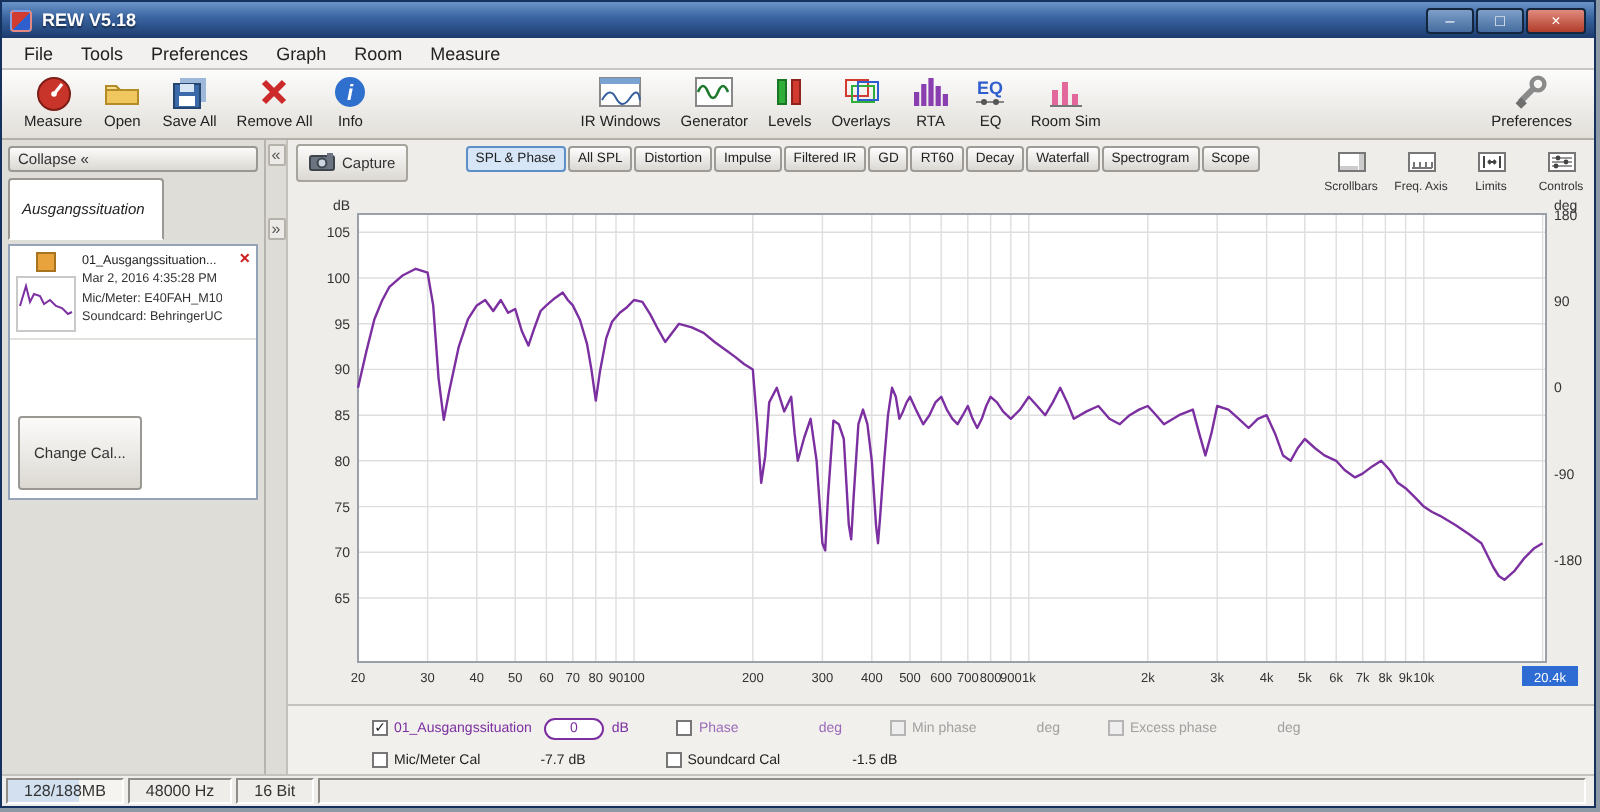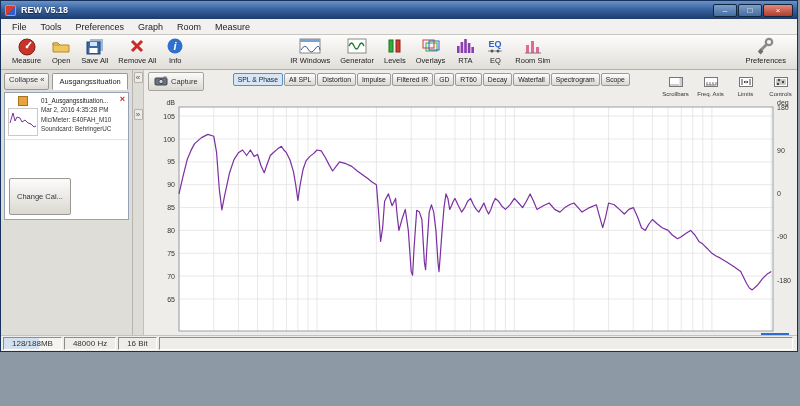--- a/index.html
+++ b/index.html
@@ -1,17 +1,17 @@
 <!DOCTYPE html>
 <html><head>
 <meta charset="utf-8">
 <style>
   html,body{margin:0;padding:0;background:#8e99a6;}
   *{box-sizing:border-box;}
-  .window{position:relative;width:798px;height:352px;border:1px solid #15325e;font-family:"Liberation Sans",sans-serif;background:#f97316;display:flex;flex-direction:column;overflow:hidden;}
+  .window{position:relative;width:798px;height:404px;border:1px solid #15325e;font-family:"Liberation Sans",sans-serif;background:#f97316;display:flex;flex-direction:column;overflow:hidden;}
   
   .titlebar{height:18px;display:flex;align-items:center;padding:0 4px;background:linear-gradient(180deg,#6a93c8 0%,#39639f 45%,#1c3b6e 100%);color:#fff;flex:0 0 auto;}
   .appicon{width:11px;height:11px;border-radius:2px;background:linear-gradient(135deg,#d23b2f 50%,#2f5fce 50%);margin-right:5px;border:1px solid rgba(255,255,255,0.4);}
   .title{font-size:9px;font-weight:bold;text-shadow:0 1px 1px rgba(0,0,0,0.5);flex:1;}
   .winbtns{display:flex;gap:1px;}
   .wbtn{width:24px;height:13px;font-size:8px;line-height:12px;text-align:center;color:#fff;border:1px solid #14263d;border-radius:2px;background:linear-gradient(#7d9fc9,#466d9f);}
   .wbtn.close{background:linear-gradient(#e08b7d,#b13c2a);width:30px;}
   
   .menubar{height:16px;background:#f2f1ef;border-bottom:1px solid #c9c7c3;display:flex;align-items:center;padding:0 4px;flex:0 0 auto;}
   .menu-item{font-size:9px;color:#222;padding:1px 7px;}
@@ -20,23 +20,23 @@
   .tgroup{display:flex;}
   .tbtn{display:flex;flex-direction:column;align-items:center;padding:0 5px;border-radius:3px;}
   .ticon{height:20px;display:flex;align-items:center;justify-content:center;}
   .tlabel{font-size:7.5px;color:#222;white-space:nowrap;}
   .center-group{margin-left:96px;}
   .right-group{margin-left:auto;}
   
   .content{flex:1;display:flex;min-height:0;}
   
   .sidebar{width:132px;flex:0 0 auto;background:#dfddd8;border-right:1px solid #b7b4ae;padding:3px 3px 0 3px;display:flex;flex-direction:column;}
-  .side-top{display:flex;gap:3px;margin-bottom:2px;}
+  .side-top{display:flex;gap:3px;margin-bottom:2px;flex-direction:column;}
   .collapse-btn{font-size:7.5px;padding:1px 4px;border:1px solid #9b9floatb;border:1px solid #9b9893;border-radius:2px;background:linear-gradient(#fbfbfa,#dcd9d3);color:#333;white-space:nowrap;}
-  .group-tab{font-size:7.5px;padding:3px 6px;border:1px solid #9b9893;border-bottom:1px solid #fff;border-radius:2px 2px 0 0;background:#fff;color:#222;white-space:nowrap;overflow:hidden;max-width:78px;text-overflow:ellipsis;}
+  .group-tab{font-size:7.5px;padding:10px 6px;border:1px solid #9b9893;border-bottom:1px solid #fff;border-radius:2px 2px 0 0;background:#fff;color:#222;white-space:nowrap;overflow:hidden;max-width:78px;text-overflow:ellipsis;font-style:italic;}
   .meas-card{background:#fff;border:1px solid #94a3b8;height:128px;display:flex;flex-direction:column;position:relative;}
   .meas-item{display:flex;gap:3px;padding:3px;border-bottom:1px solid #e4e2de;position:relative;}
   .meas-left{display:flex;flex-direction:column;gap:2px;align-items:center;}
   .note-ico{width:10px;height:10px;background:#e8a33d;border:1px solid #a8731f;}
   .thumb{width:30px;height:28px;border:1px solid #c9c9c9;background:#fff;}
   .meas-text{font-size:6.3px;line-height:1.5;color:#333;overflow:hidden;white-space:nowrap;}
   .meas-title{color:#222;}
   .del-x{position:absolute;top:2px;right:3px;color:#c22;font-size:9px;line-height:9px;font-weight:bold;}
   .meas-fill{flex:1;}
   .changecal-btn{align-self:flex-start;margin:0 0 4px 4px;font-size:7.5px;padding:13px 7px;border:1px solid #9b9893;border-radius:2px;background:linear-gradient(#fbfbfa,#dcd9d3);color:#333;}

